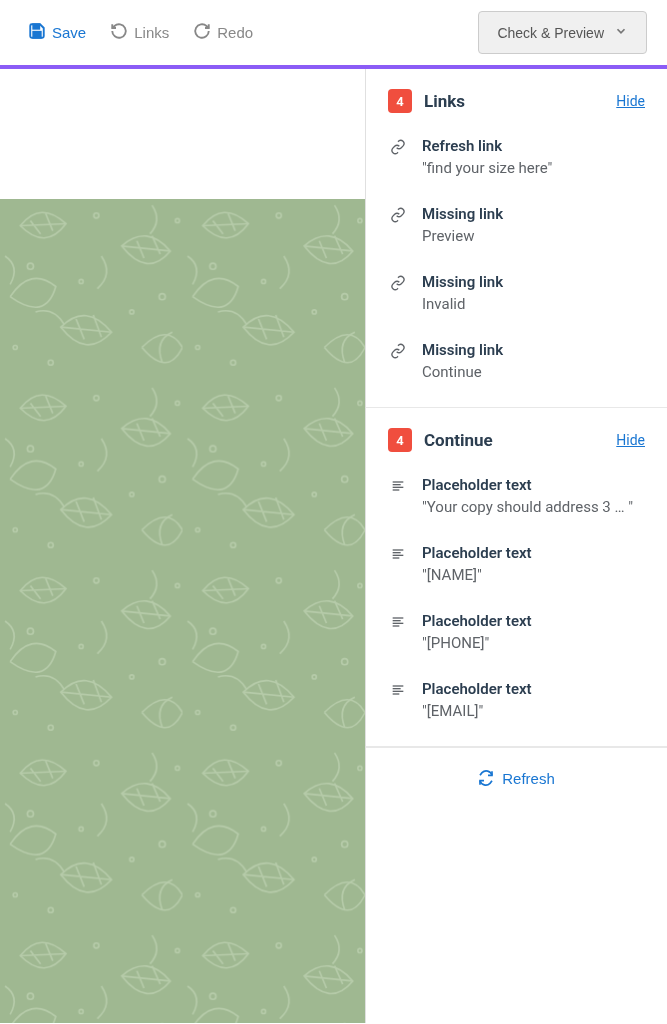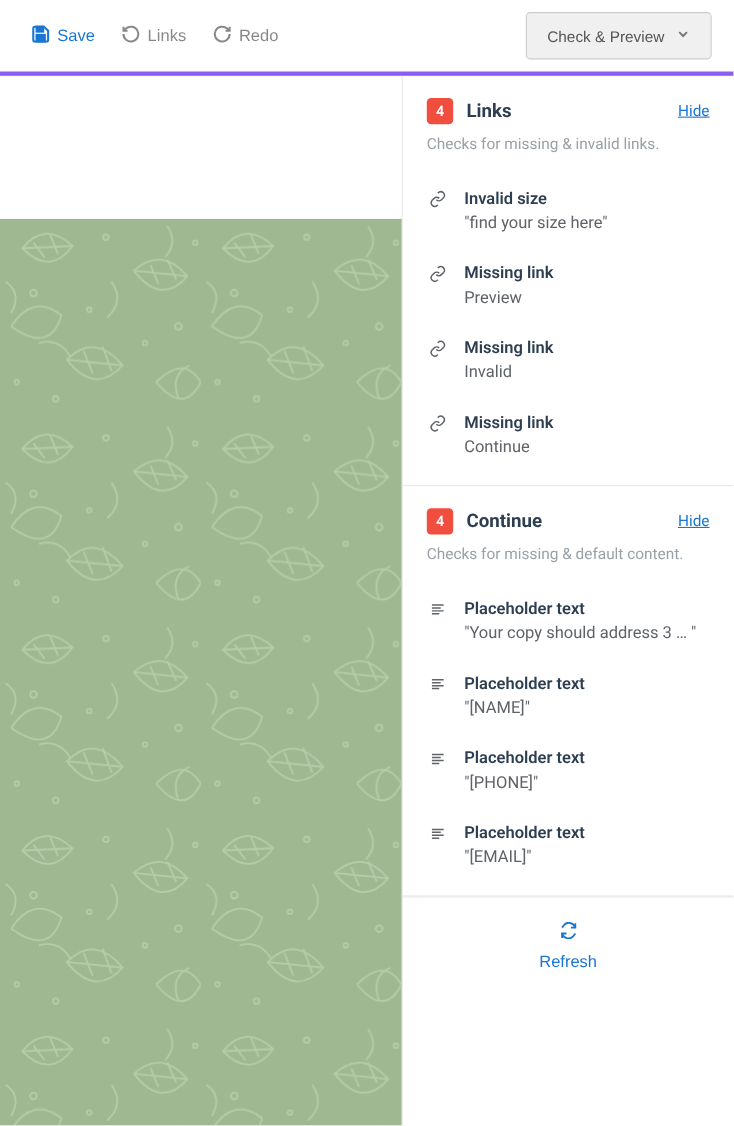--- a/index.html
+++ b/index.html
@@ -28,21 +28,21 @@
 .section-desc { color: #9aa0a6; font-size: 14px; margin-bottom: 18px; }
 
 .issue-item { display: flex; gap: 14px; padding: 14px 0; }
 .issue-icon { width: 20px; display: flex; justify-content: center; padding-top: 2px; color: #5f6368; }
 .issue-icon svg { width: 16px; height: 16px; }
 .issue-body { flex: 1; }
 .issue-title { font-weight: 600; color: #2c3e50; font-size: 15px; margin-bottom: 4px; }
 .issue-detail { color: #5f6368; font-size: 15px; }
 
 .refresh-row { display: flex; justify-content: center; padding: 22px 0; border-top: 1px solid #e8e8e8; }
-.refresh-btn { display: flex; gap: 8px; color: #1976d2; font-size: 15px; background: none; border: none; cursor: pointer; font-weight: 500; flex-direction: column; }
+.refresh-btn { display: flex; gap: 8px; color: #1976d2; font-size: 15px; background: none; border: none; cursor: pointer; font-weight: 500; }
 .refresh-btn svg { width: 16px; height: 16px; }
 
 .chevron-down { width: 14px; height: 14px; }
 </style>
 </head>
 <body>
 
 <div class="toolbar">
   <button class="toolbar-btn primary">
     <span>
@@ -122,31 +122,30 @@
   </div>
 
   <div class="sidebar">
 
     <div class="section">
       <div class="section-header">
         <div class="count-badge">4</div>
         <div class="section-title">Links</div>
         <span class="hide-link">Hide</span>
       </div>
-      <div class="section-desc">Checks for missing &amp; invalid links.</div>
-
-      <div class="issue-item">
-        <div class="issue-icon">
-            <svg viewBox="0 0 24 24" fill="none" stroke="currentColor" stroke-width="2">
-              <path d="M10 13a5 5 0 0 0 7 0l3-3a5 5 0 0 0-7-7l-1 1"></path>
-              <path d="M14 11a5 5 0 0 0-7 0l-3 3a5 5 0 0 0 7 7l1-1"></path>
-            </svg>
-          </div>
-        <div class="issue-body">
-          <div class="issue-title">Invalid size</div>
+
+      <div class="issue-item">
+        <div class="issue-icon">
+            <svg viewBox="0 0 24 24" fill="none" stroke="currentColor" stroke-width="2">
+              <path d="M10 13a5 5 0 0 0 7 0l3-3a5 5 0 0 0-7-7l-1 1"></path>
+              <path d="M14 11a5 5 0 0 0-7 0l-3 3a5 5 0 0 0 7 7l1-1"></path>
+            </svg>
+          </div>
+        <div class="issue-body">
+          <div class="issue-title">Refresh link</div>
           <div class="issue-detail">"find your size here"</div>
         </div>
       </div>
       <div class="issue-item">
         <div class="issue-icon">
             <svg viewBox="0 0 24 24" fill="none" stroke="currentColor" stroke-width="2">
               <path d="M10 13a5 5 0 0 0 7 0l3-3a5 5 0 0 0-7-7l-1 1"></path>
               <path d="M14 11a5 5 0 0 0-7 0l-3 3a5 5 0 0 0 7 7l1-1"></path>
             </svg>
           </div>
@@ -180,21 +179,20 @@
         </div>
       </div>
     </div>
 
     <div class="section">
       <div class="section-header">
         <div class="count-badge">4</div>
         <div class="section-title">Continue</div>
         <span class="hide-link">Hide</span>
       </div>
-      <div class="section-desc">Checks for missing &amp; default content.</div>
 
       <div class="issue-item">
         <div class="issue-icon">
             <svg viewBox="0 0 24 24" fill="none" stroke="currentColor" stroke-width="2">
               <line x1="4" y1="6" x2="20" y2="6"></line>
               <line x1="4" y1="10" x2="16" y2="10"></line>
               <line x1="4" y1="14" x2="20" y2="14"></line>
               <line x1="4" y1="18" x2="14" y2="18"></line>
             </svg>
           </div>

